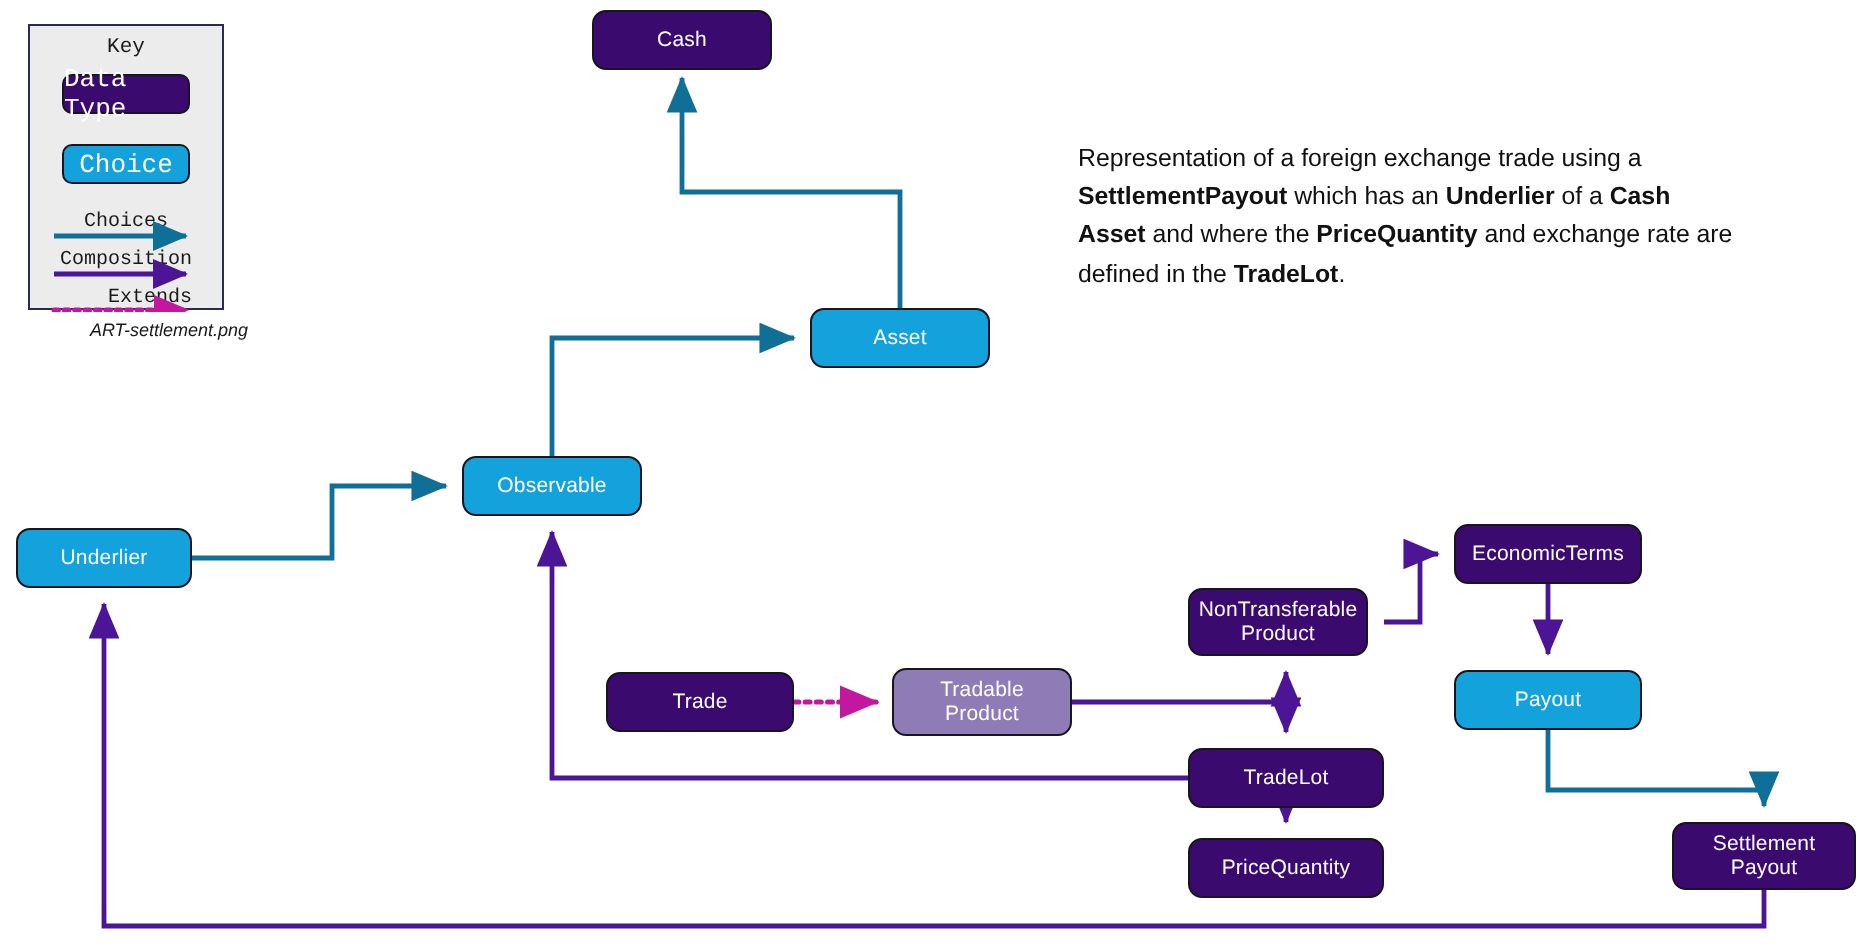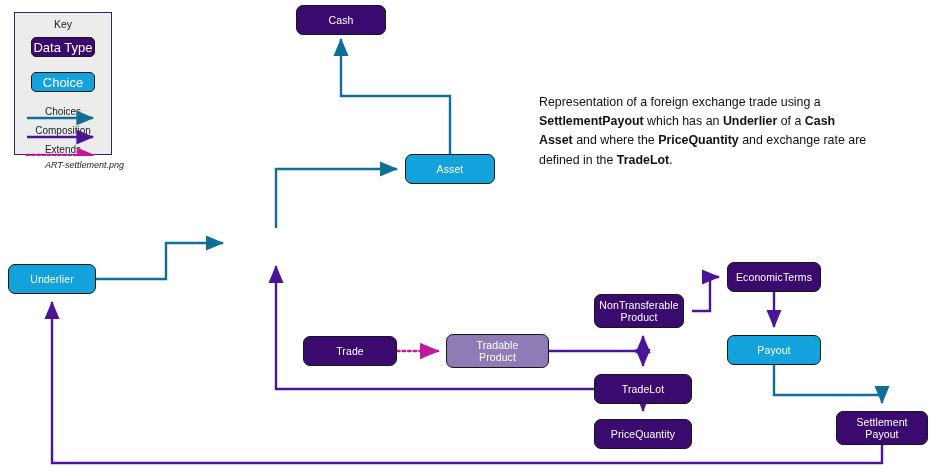--- a/index.html
+++ b/index.html
@@ -51,20 +51,21 @@
   #key-panel {
     position: absolute;
     left: 14px;
     top: 12px;
     width: 98px;
     height: 143px;
     background: #ececec;
     border: 1.5px solid #2a2a55;
     box-sizing: border-box;
     z-index: 4;
+    font-family: Liberation Mono, monospace;
   }
   #key-title {
     text-align: center;
     font-size: 10.5px;
     color: #1a1a1a;
     margin-top: 5px;
   }
   .key-chip {
     position: absolute;
     left: 50%;
@@ -84,21 +85,21 @@
 
   .key-legend-label {
     position: absolute;
     width: 100%;
     text-align: center;
     font-size: 10px;
     color: #1a1a1a;
   }
   #key-lbl-choices     { top: 93px; }
   #key-lbl-composition { top: 112px; }
-  #key-lbl-extends     { top: 131px; }
+  #key-lbl-extends     { top: 131px; padding-left: 12px; }
 
   svg.key-arrows {
     position: absolute;
     left: 0; top: 0;
     width: 98px; height: 143px;
   }
 
   #key-caption {
     position: absolute;
     left: 24px;
@@ -114,21 +115,20 @@
   
   #description {
     position: absolute;
     left: 539px;
     top: 70px;
     width: 330px;
     font-size: 12.4px;
     line-height: 1.55;
     color: #111111;
     z-index: 4;
-    margin-top: 23px;
   }
   #description b { font-weight: bold; }
 </style>
 </head>
 <body>
 
 <div id="canvas">
 
   <svg class="edges" viewBox="0 0 936 473">
     <defs>
@@ -168,34 +168,35 @@
 
     <path d="M643,404 L643,411" fill="none" stroke="#4b1596" stroke-width="2.4" marker-end="url(#ah-purple)"></path>
 
     <path d="M882,445 L882,463 L52,463 L52,302" fill="none" stroke="#4b1596" stroke-width="2.4" marker-end="url(#ah-purple)"></path>
   </svg>
 
   <div class="node choice" style="left:405px; top:154px; width:90px; height:30px;">Asset</div>
 
   <div class="node datatype" style="left:296px; top:5px; width:90px; height:30px;">Cash</div>
 
+  <div class="node choice" style="left:231px; top:228px; width:90px; height:30px;">Observable</div>
 
   <div class="node choice" style="left:8px; top:264px; width:88px; height:30px;">Underlier</div>
 
   <div class="node datatype" style="left:727px; top:262px; width:94px; height:30px;">EconomicTerms</div>
 
   <div class="node datatype" style="left:594px; top:294px; width:90px; height:34px;">
       <div>NonTransferable<br>Product</div>
     </div>
 
   <div class="node choice" style="left:727px; top:335px; width:94px; height:30px;">Payout</div>
 
   <div class="node datatype" style="left:303px; top:336px; width:94px; height:30px;">Trade</div>
 
-  <div class="node tradable" style="left:446px; top:334px; width:103px; height:34px;">
+  <div class="node tradable" style="left:446px; top:334px; width:90px; height:34px;">
       <div>Tradable<br>Product</div>
     </div>
 
   <div class="node datatype" style="left:594px; top:374px; width:98px; height:30px;">TradeLot</div>
 
   <div class="node datatype" style="left:594px; top:419px; width:98px; height:30px;">PriceQuantity</div>
 
   <div class="node datatype" style="left:836px; top:411px; width:92px; height:34px;">
       <div>Settlement<br>Payout</div>
     </div>

